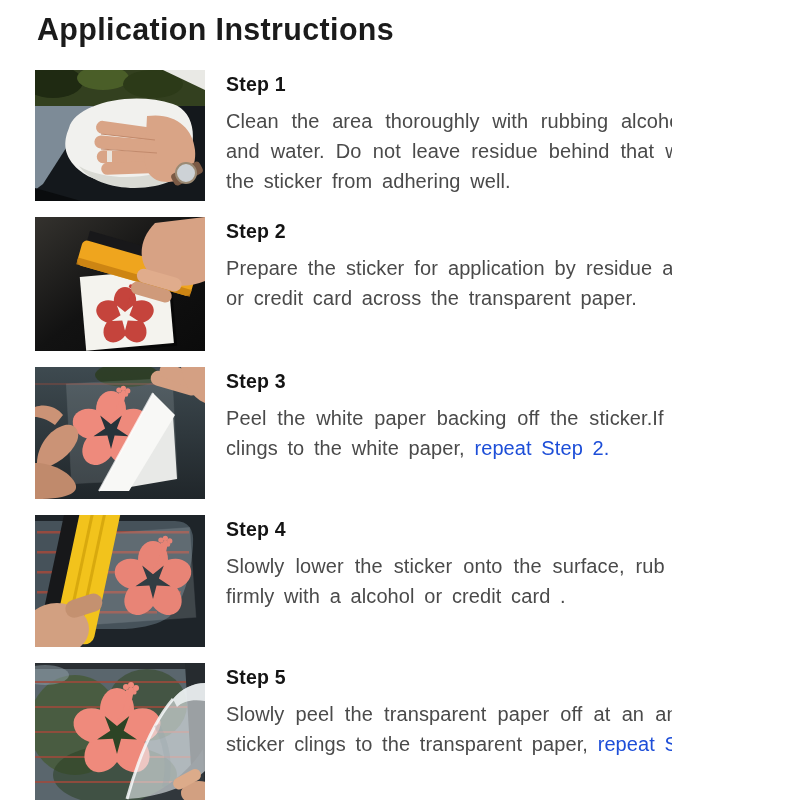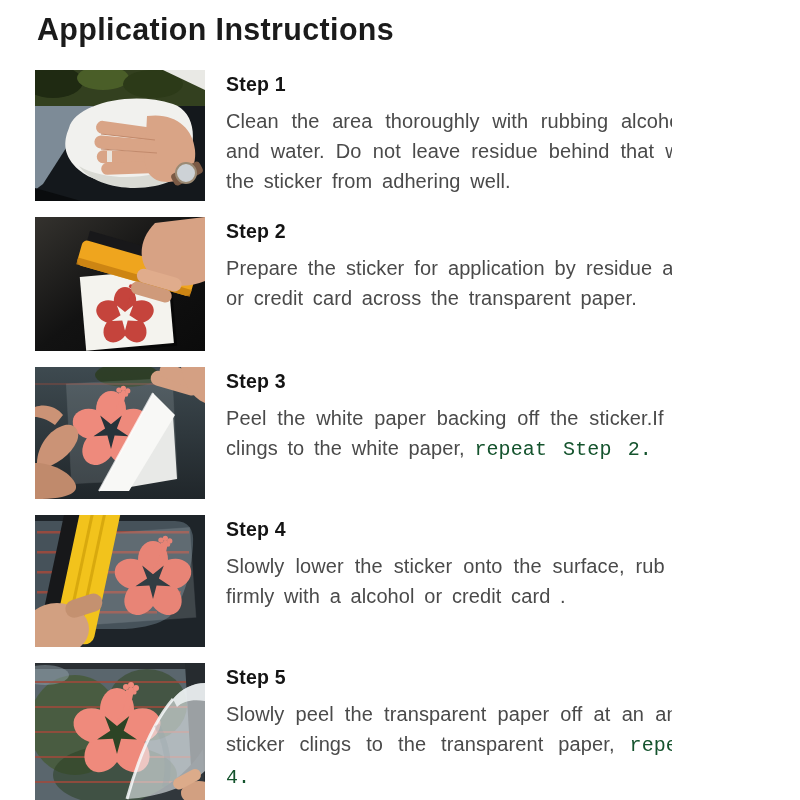--- a/index.html
+++ b/index.html
@@ -10,21 +10,21 @@
   .steps{position:absolute;left:35px;top:70px;width:737px;display:flex;
          flex-direction:column;gap:16px;}
   .step-row{display:flex;gap:21px;}
   .photo{flex:0 0 170px;width:170px;}
   .photo svg{display:block;}
   .step-text{flex:1;min-width:0;padding-top:0;}
   .step-heading{margin:2px 0 10px 0;font-size:21px;font-weight:bold;color:#141414;
                 letter-spacing:.2px;transform:scaleX(.93);transform-origin:left;}
   .step-body{margin:0;font-size:20px;line-height:1.5;color:#4a4a4a;text-align:justify;
              word-spacing:4px;letter-spacing:.1px;}
-  .hl{color:#14532d;font-family:Liberation Mono, monospace;}
+  .hl{color:#1d4ed8;}
 </style>
 </head>
 <body>
 
 <svg width="0" height="0" style="position:absolute" aria-hidden="true">
   <defs>
     <g id="hib-p">
       <g fill="currentColor">
         <ellipse cx="50" cy="30" rx="17" ry="21"></ellipse>
         <ellipse cx="50" cy="30" rx="17" ry="21" transform="rotate(72 50 54)"></ellipse>

